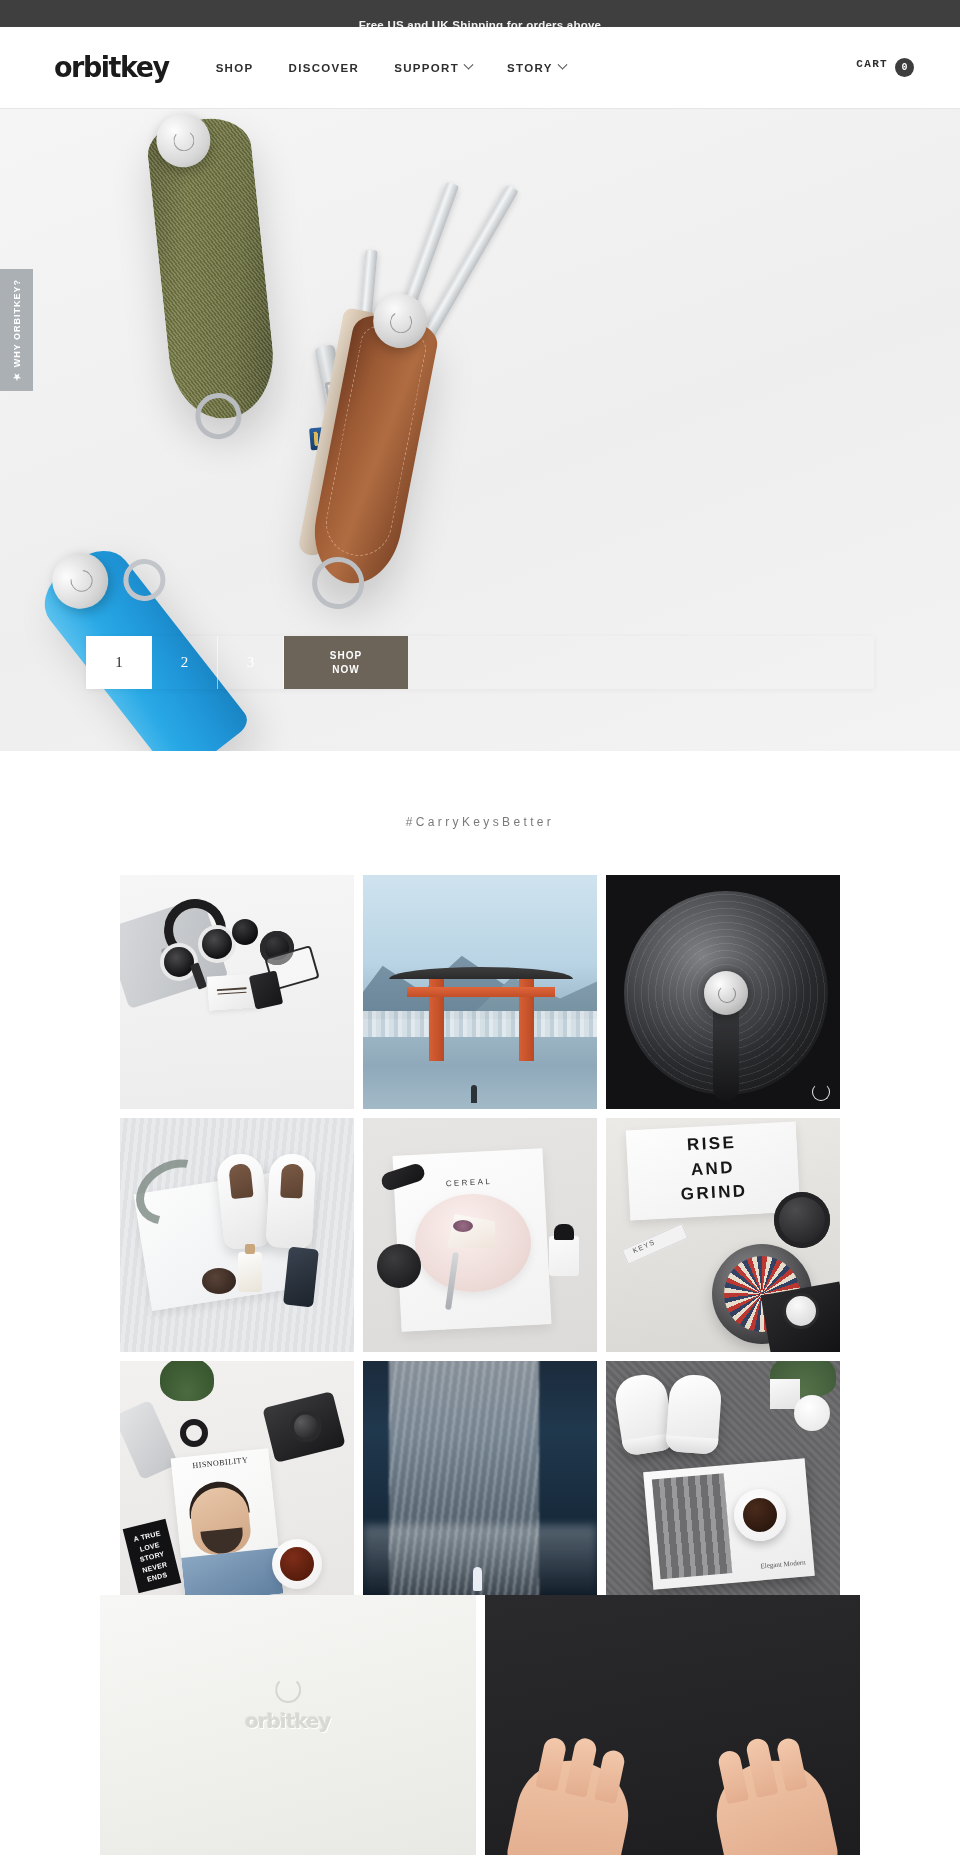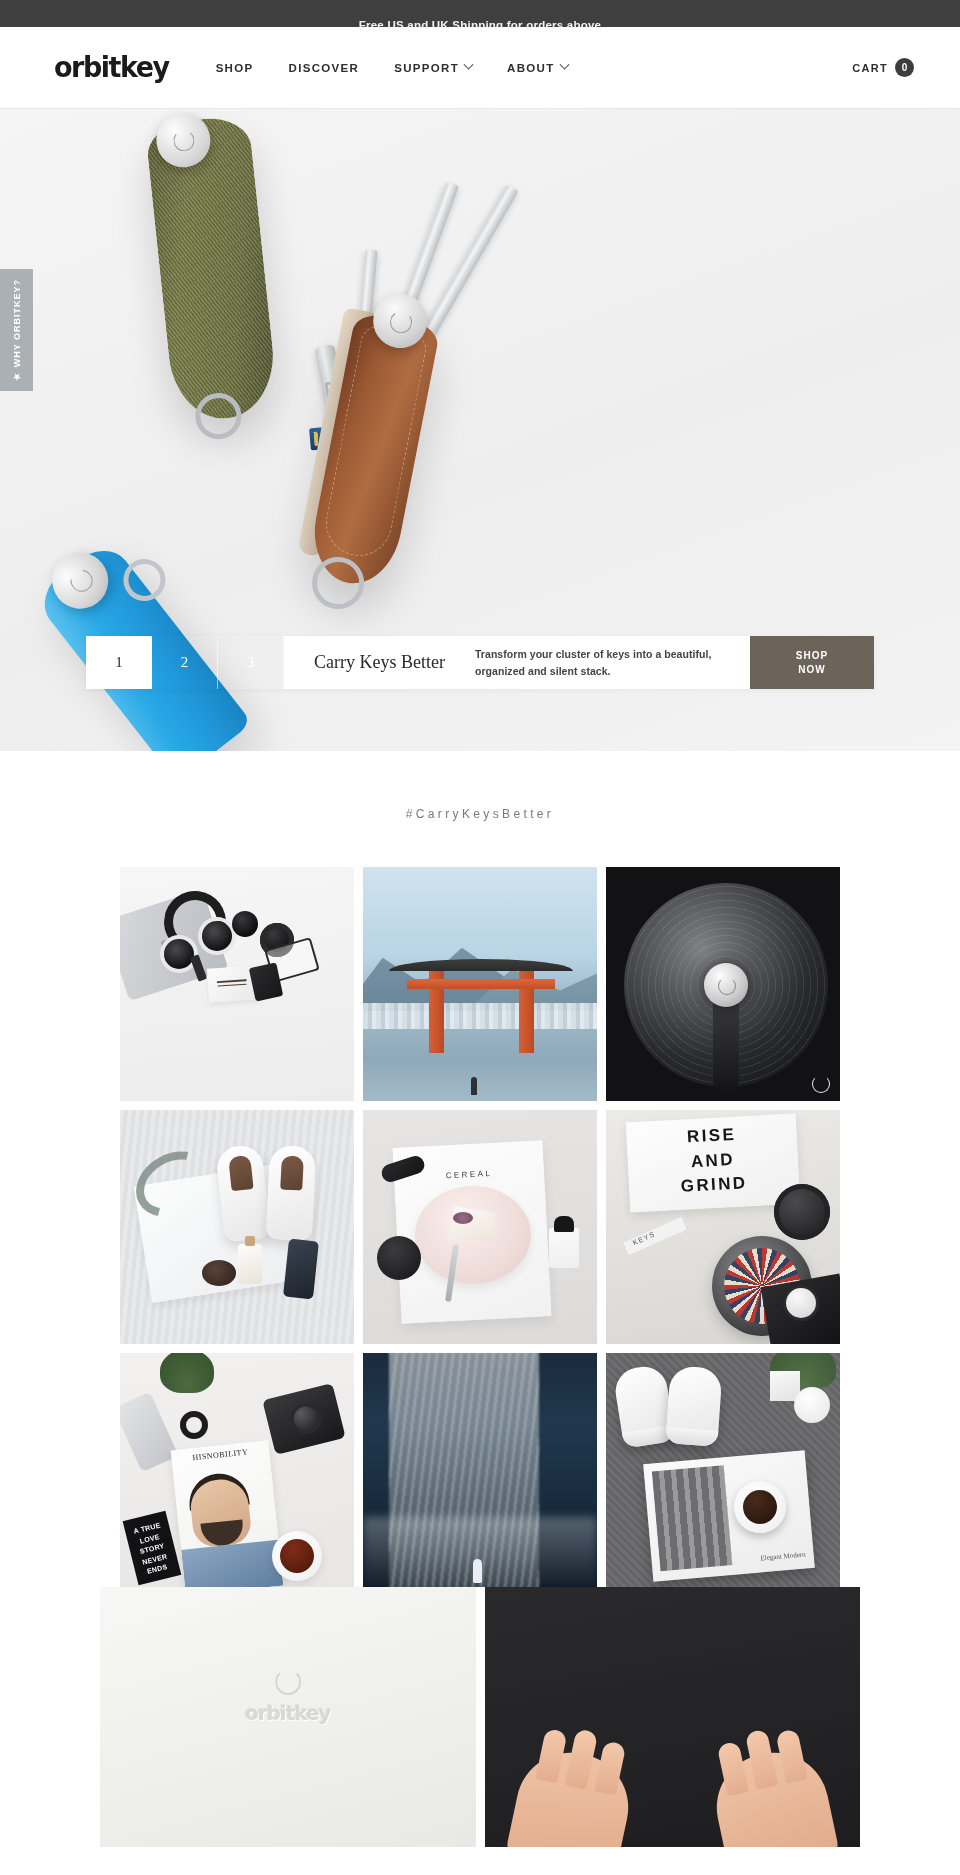--- a/index.html
+++ b/index.html
@@ -67,23 +67,23 @@
   .chev {
     width: 7px; height: 7px;
     border-right: 1.4px solid #4a4a4a;
     border-bottom: 1.4px solid #4a4a4a;
     transform: rotate(45deg) translate(-2px,-2px);
     display: inline-block;
   }
   .cart {
     margin-left: auto;
     display: flex;
-    align-items: center;
     gap: 7px;
     cursor: pointer;
+    font-family: Liberation Mono, monospace;
   }
   .cart-label {
     font-size: 11px;
     font-weight: bold;
     letter-spacing: .12em;
     color: #2e2e2e;
   }
   .cart-count {
     width: 19px; height: 19px;
     background: #3d3d3d;
@@ -357,20 +357,21 @@
   .insta {
     padding: 56px 0 0;
     background: #fff;
   }
   .hashtag {
     text-align: center;
     font-size: 12px;
     color: #7a7a7a;
     letter-spacing: .28em;
     margin-bottom: 46px;
+    margin-top: 8px;
   }
   .grid {
     width: 720px;
     margin: 0 auto;
     display: grid;
     grid-template-columns: repeat(3, 234px);
     gap: 9px;
     justify-content: center;
   }
   .cell {
@@ -880,21 +881,21 @@
       <span>SHOP</span>
     </div>
     <div class="nav-item">
       <span>DISCOVER</span>
     </div>
     <div class="nav-item">
       <span>SUPPORT</span>
       <i class="chev"></i>
     </div>
     <div class="nav-item">
-      <span>ABOUT</span>
+      <span>STORY</span>
       <i class="chev"></i>
     </div>
   </nav>
 
   <div class="cart">
     <span class="cart-label">CART</span>
     <span class="cart-count">0</span>
   </div>
 </header>
 
@@ -928,24 +929,20 @@
 
   <div class="why-tab">
     <span>★ WHY ORBITKEY?</span>
   </div>
 
   <div class="slider-bar">
     <div class="slide-nums">
       <div class="slide-num active">1</div>
       <div class="slide-num">2</div>
       <div class="slide-num">3</div>
-    </div>
-    <div class="caption">
-      <div class="caption-title">Carry Keys Better</div>
-      <div class="caption-sub">Transform your cluster of keys into a beautiful, organized and silent stack.</div>
     </div>
     <div class="shop-now">
       <span>SHOP</span>
       <span>NOW</span>
     </div>
   </div>
 </section>
 
 <section class="insta">
   <div class="hashtag">#CarryKeysBetter</div>

